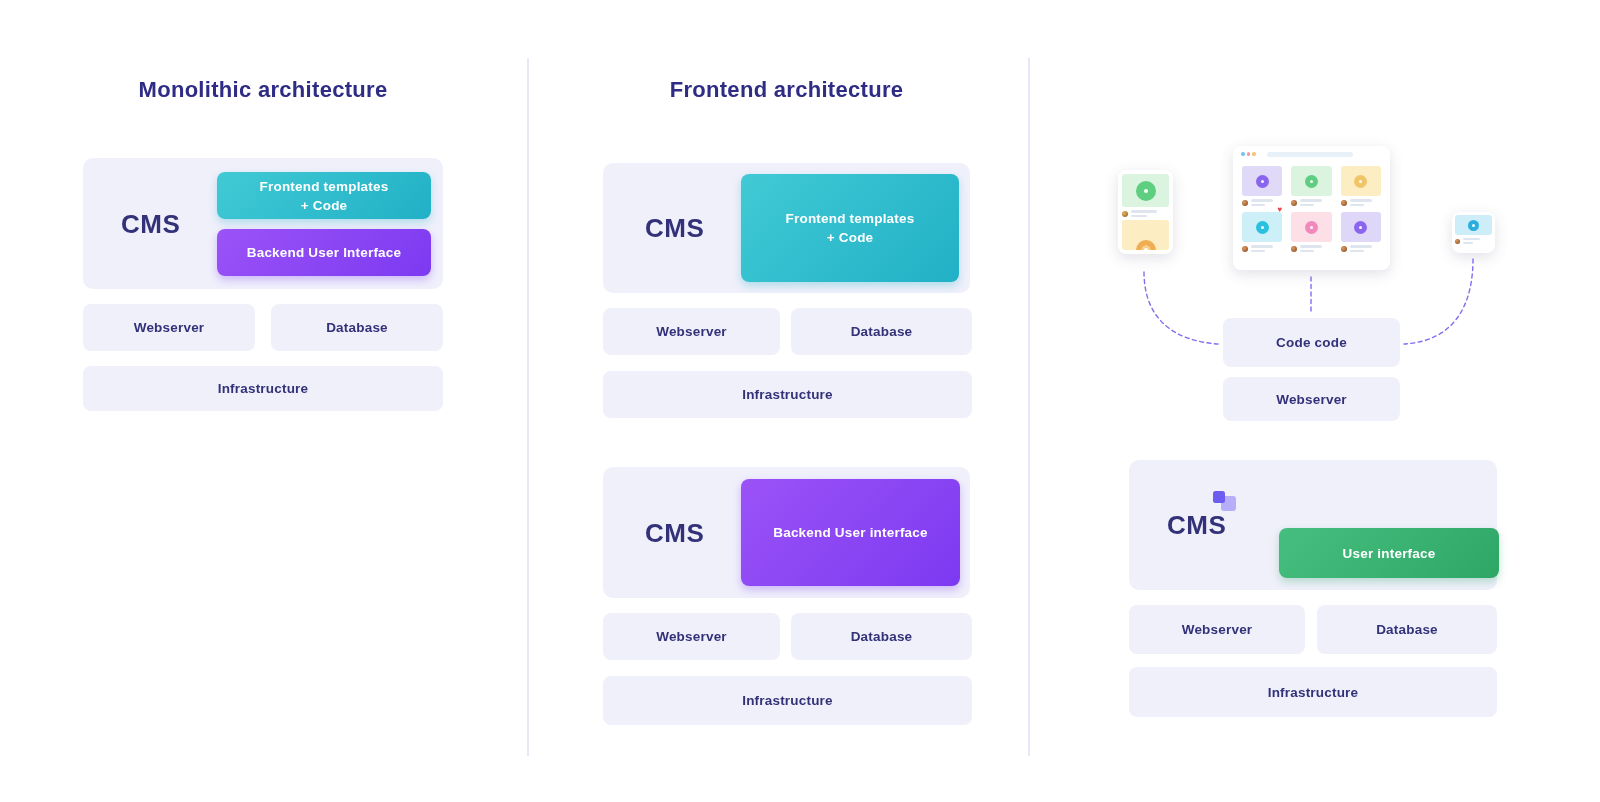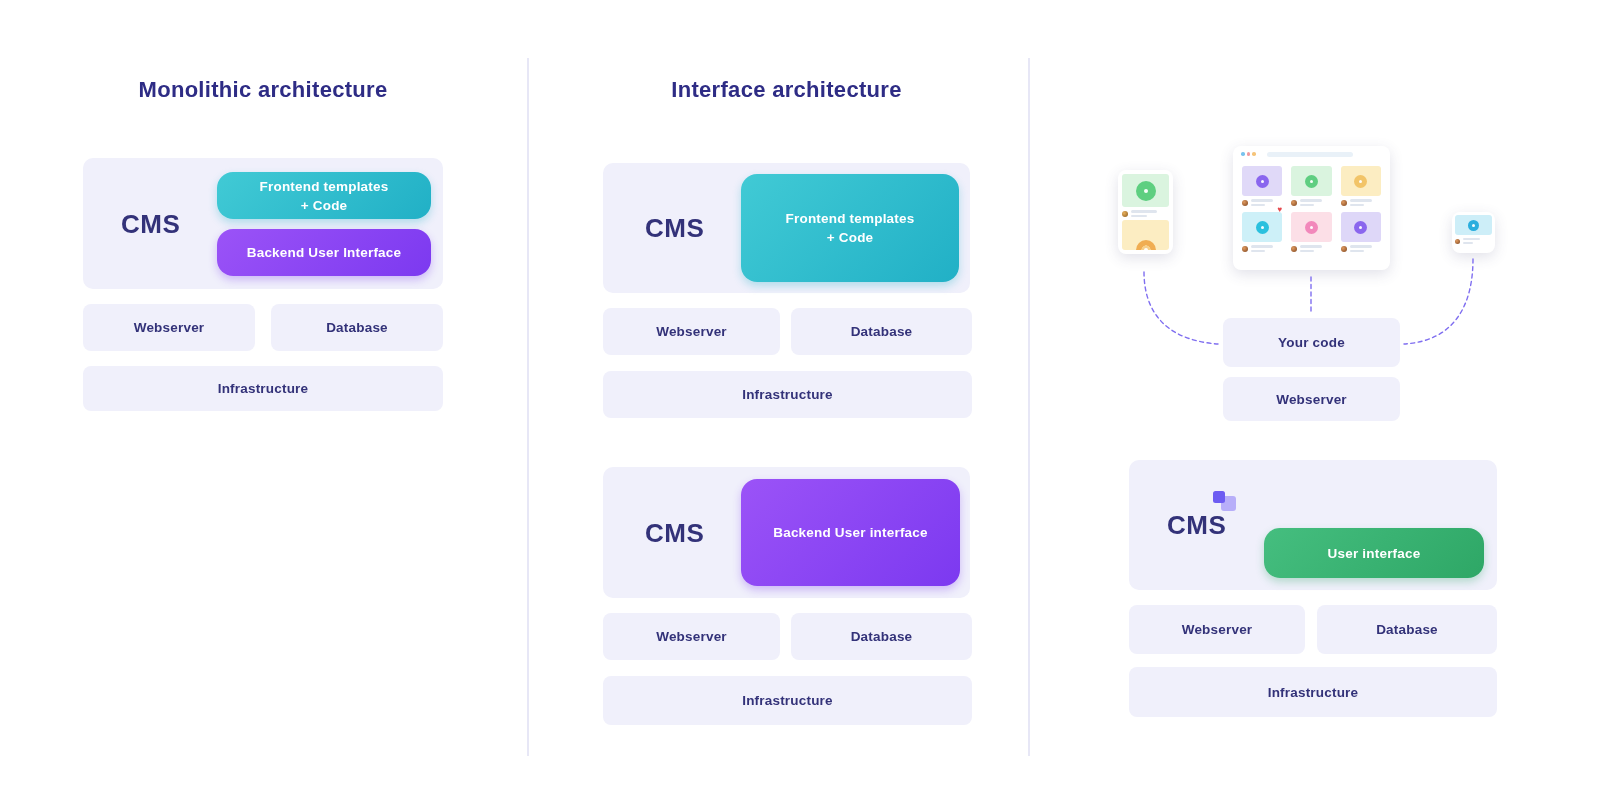--- a/index.html
+++ b/index.html
@@ -16,21 +16,21 @@
   *{margin:0;padding:0;box-sizing:border-box;}
   html,body{background:#fff;}
   body{font-family:"Liberation Sans", sans-serif;}
   .canvas{position:relative;width:1600px;height:802px;background:#ffffff;overflow:hidden;}
   .divider{position:absolute;top:58px;height:698px;width:2px;background:var(--divider);}
   .col-title{position:absolute;text-align:center;font-size:22px;font-weight:700;color:var(--title-text);letter-spacing:.3px;line-height:28px;}
   .cms-box{position:absolute;background:var(--light-box);border-radius:10px;}
   .cms-label{position:absolute;top:50%;transform:translateY(-50%);color:var(--label-text);font-weight:700;font-size:26px;letter-spacing:.5px;}
   .light-box{position:absolute;background:var(--light-box);border-radius:8px;display:flex;align-items:center;justify-content:center;
              color:var(--label-text);font-weight:700;font-size:13.5px;letter-spacing:.2px;}
-  .chip{position:absolute;border-radius:16px;display:flex;align-items:center;justify-content:center;text-align:center;
+  .chip{position:absolute;border-radius:8px;display:flex;align-items:center;justify-content:center;text-align:center;
         color:var(--white-text);font-weight:700;font-size:13.5px;line-height:19px;letter-spacing:.2px;}
   .chip.teal{background:linear-gradient(135deg,var(--teal-start),var(--teal-end));box-shadow:0 4px 9px rgba(33,176,198,.30);}
   .chip.purple{background:linear-gradient(135deg,var(--purple-start),var(--purple-end));box-shadow:0 4px 9px rgba(124,57,240,.30);}
   .chip.green{background:linear-gradient(135deg,var(--green-start),var(--green-end));box-shadow:0 4px 9px rgba(46,167,102,.30);}
 
   
   .device{position:absolute;background:#fff;border-radius:8px;box-shadow:0 4px 14px rgba(70,70,120,.16);}
   .d-topbar{position:relative;height:16px;}
   .d-dots{position:absolute;left:8px;top:6px;display:flex;gap:2px;}
   .d-dots i{width:3.5px;height:3.5px;border-radius:50%;display:block;}
@@ -107,21 +107,21 @@
   <div class="light-box" style="left:83px;top:304px;width:172px;height:47px;">
     <span>Webserver</span>
   </div>
   <div class="light-box" style="left:271px;top:304px;width:172px;height:47px;">
     <span>Database</span>
   </div>
   <div class="light-box" style="left:83px;top:366px;width:360px;height:45px;">
     <span>Infrastructure</span>
   </div>
 
-  <div class="col-title" style="left:603px;top:76px;width:367px;">Interface architecture</div>
+  <div class="col-title" style="left:603px;top:76px;width:367px;">Frontend architecture</div>
 
   <div class="cms-box" style="left:603px;top:163px;width:367px;height:130px;">
     <div class="cms-label" style="left:42px;">CMS</div>
     <div class="chip teal" style="left:138px;top:11px;width:218px;height:108px;">
       <div>
         <div>Frontend templates</div>
         <div>+ Code</div>
       </div>
     </div>
   </div>
@@ -269,33 +269,33 @@
     </div>
   </div>
 
   <svg class="connectors" width="1600" height="802" viewBox="0 0 1600 802">
     <path d="M 1144 272 C 1144 308, 1162 340, 1218 344" fill="none" style="stroke:var(--dashed-connector);" stroke-width="1.4" stroke-dasharray="4 3.5" stroke-linecap="round"></path>
     <path d="M 1311 277 L 1311 311" fill="none" style="stroke:var(--dashed-connector);" stroke-width="1.4" stroke-dasharray="4 3.5" stroke-linecap="round"></path>
     <path d="M 1473 259 C 1473 303, 1456 341, 1404 344" fill="none" style="stroke:var(--dashed-connector);" stroke-width="1.4" stroke-dasharray="4 3.5" stroke-linecap="round"></path>
   </svg>
 
   <div class="light-box" style="left:1223px;top:318px;width:177px;height:49px;">
-    <span>Your code</span>
+    <span>Code code</span>
   </div>
   <div class="light-box" style="left:1223px;top:377px;width:177px;height:44px;">
     <span>Webserver</span>
   </div>
 
   <div class="cms-box" style="left:1129px;top:460px;width:368px;height:130px;">
     <div class="cms-label" style="left:38px;">CMS</div>
     <div class="cms-logo" style="left:82px;top:31px;">
       <span class="lg-back"></span>
         <span class="lg-front"></span>
     </div>
-    <div class="chip green" style="left:135px;top:68px;width:220px;height:50px;">
+    <div class="chip green" style="left:150px;top:68px;width:220px;height:50px;">
       <div>User interface</div>
     </div>
   </div>
 
   <div class="light-box" style="left:1129px;top:605px;width:176px;height:49px;">
     <span>Webserver</span>
   </div>
   <div class="light-box" style="left:1317px;top:605px;width:180px;height:49px;">
     <span>Database</span>
   </div>

